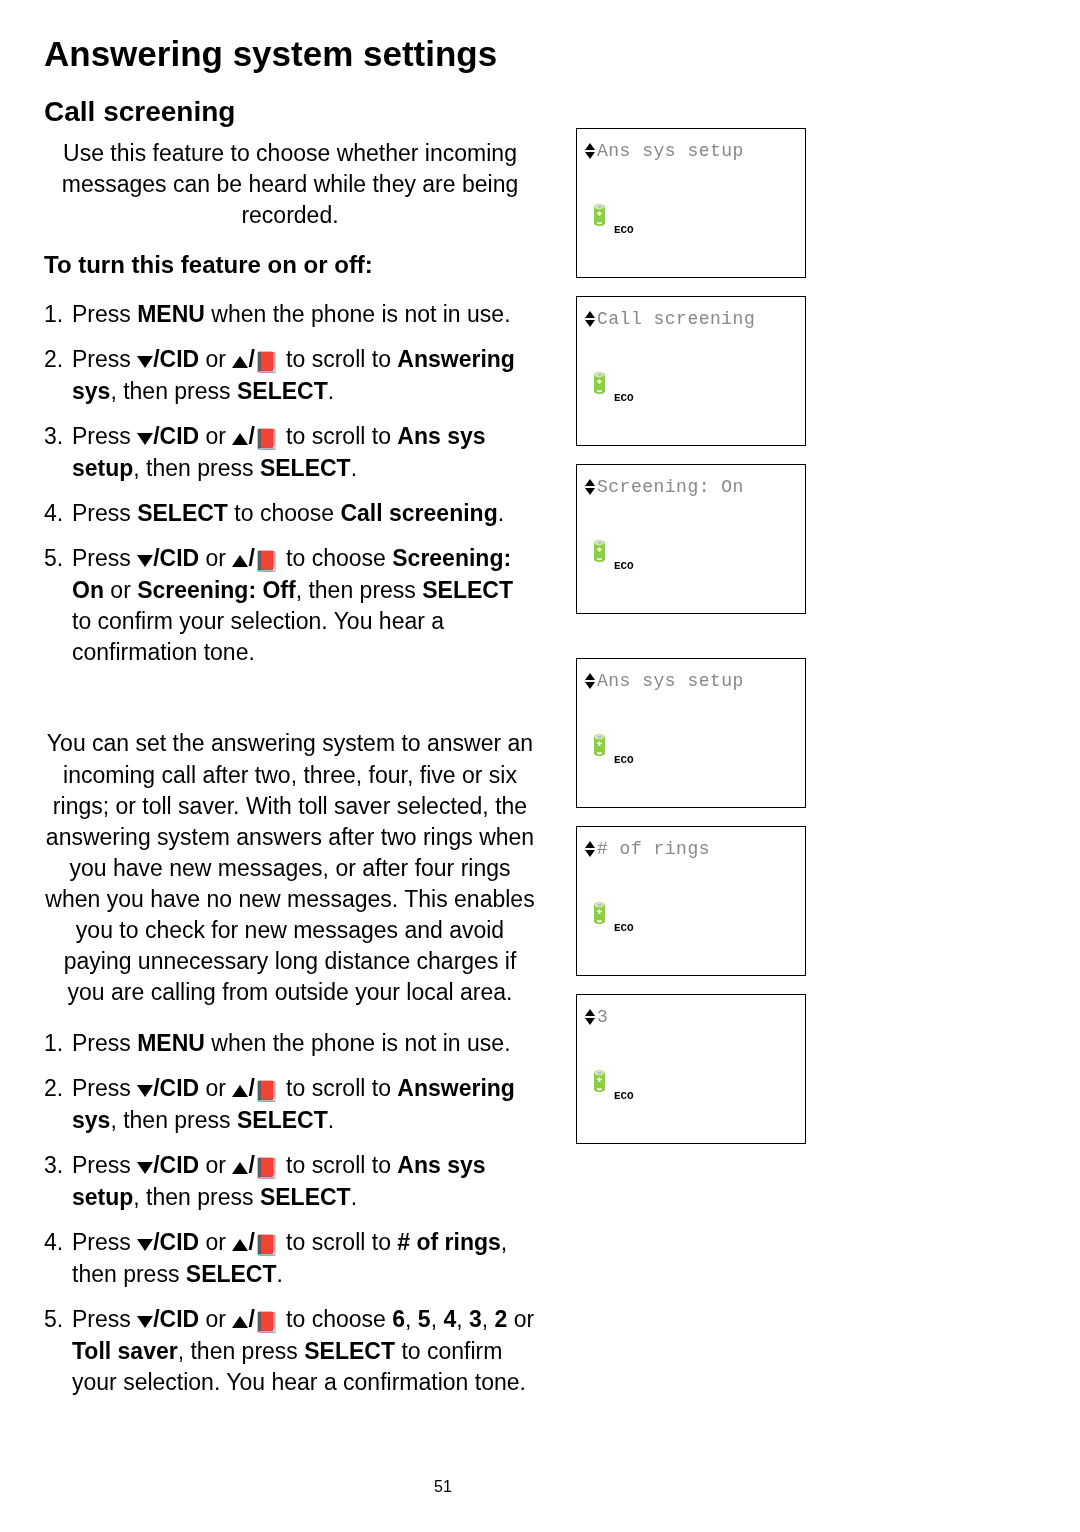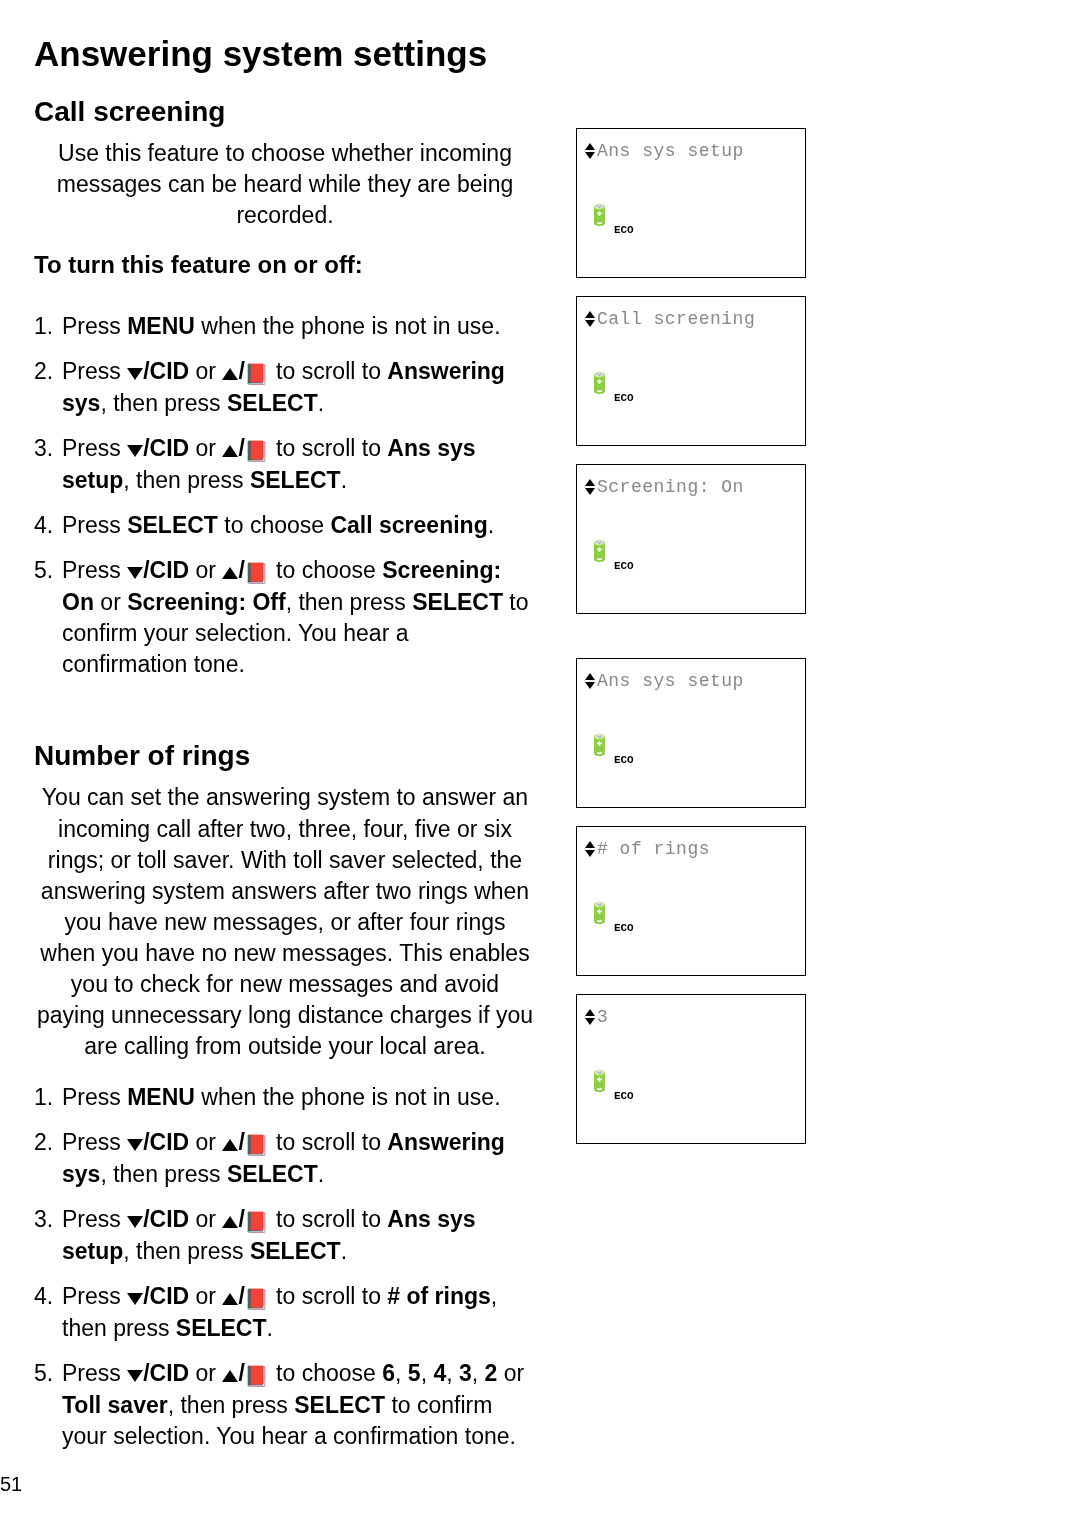--- a/index.html
+++ b/index.html
@@ -5,21 +5,21 @@
   * { box-sizing: border-box; margin: 0; padding: 0; }
   html, body {
     width: 1080px;
     background: #fff;
     font-family: Arial, Helvetica, sans-serif;
     color: #000;
   }
   .page {
     width: 886px;
     min-height: 1532px;
-    padding: 34px 60px 0 34px;
+    padding: 34px 60px 0 44px;
     position: relative;
   }
   .content {
     display: flex;
     flex-direction: row;
     gap: 40px;
   }
   .left-col {
     flex: 1 1 auto;
     max-width: 650px;
@@ -40,21 +40,21 @@
   }
   p.body {
     font-size: 23px;
     line-height: 1.35;
     margin-bottom: 20px;
     text-align: center;
   }
   h3.sub {
     font-size: 24px;
     font-weight: bold;
-    margin-bottom: 32px;
+    margin-bottom: 20px;
   }
   ol.steps {
     list-style: none;
     padding-left: 0;
     font-size: 23px;
     line-height: 1.35;
   }
   ol.steps li {
     display: flex;
     margin-bottom: 14px;
@@ -132,22 +132,22 @@
     line-height: 1;
     margin-top: 18px;
   }
 
   .right-group2 { margin-top: 44px; }
 
   .page-number {
     position: absolute;
     bottom: 36px;
     left: 0; right: 0;
-    text-align: left;
-    font-size: 20px;
+    text-align: center;
+    font-size: 16px;
   }
 </style>
 </head>
 <body>
 
 <div class="page">
   <div class="content">
 
     <div class="left-col">
 
@@ -185,21 +185,20 @@
         <li>
           <span class="num">5.</span>
           <span class="step-body">
             <span>Press </span><span class="tri-down"></span><span class="bold">/CID</span><span> or </span><span class="tri-up"></span><span class="bold">/</span><span class="book-icon">📕</span><span> to choose </span><span class="bold">Screening: On</span><span> or </span><span class="bold">Screening: Off</span><span>, then press </span><span class="bold">SELECT</span><span> to confirm your selection. You hear a confirmation tone.</span>
           </span>
         </li>
       </ol>
 
       <div class="spacer-lg"></div>
 
-      <h2 class="section">Number of rings</h2>
       <p class="body">You can set the answering system to answer an incoming call after two, three, four, five or six rings; or toll saver. With toll saver selected, the answering system answers after two rings when you have new messages, or after four rings when you have no new messages. This enables you to check for new messages and avoid paying unnecessary long distance charges if you are calling from outside your local area.</p>
 
       <ol class="steps">
         <li>
           <span class="num">1.</span>
           <span class="step-body">
             <span>Press </span><span class="bold">MENU</span><span> when the phone is not in use.</span>
           </span>
         </li>
         <li>

